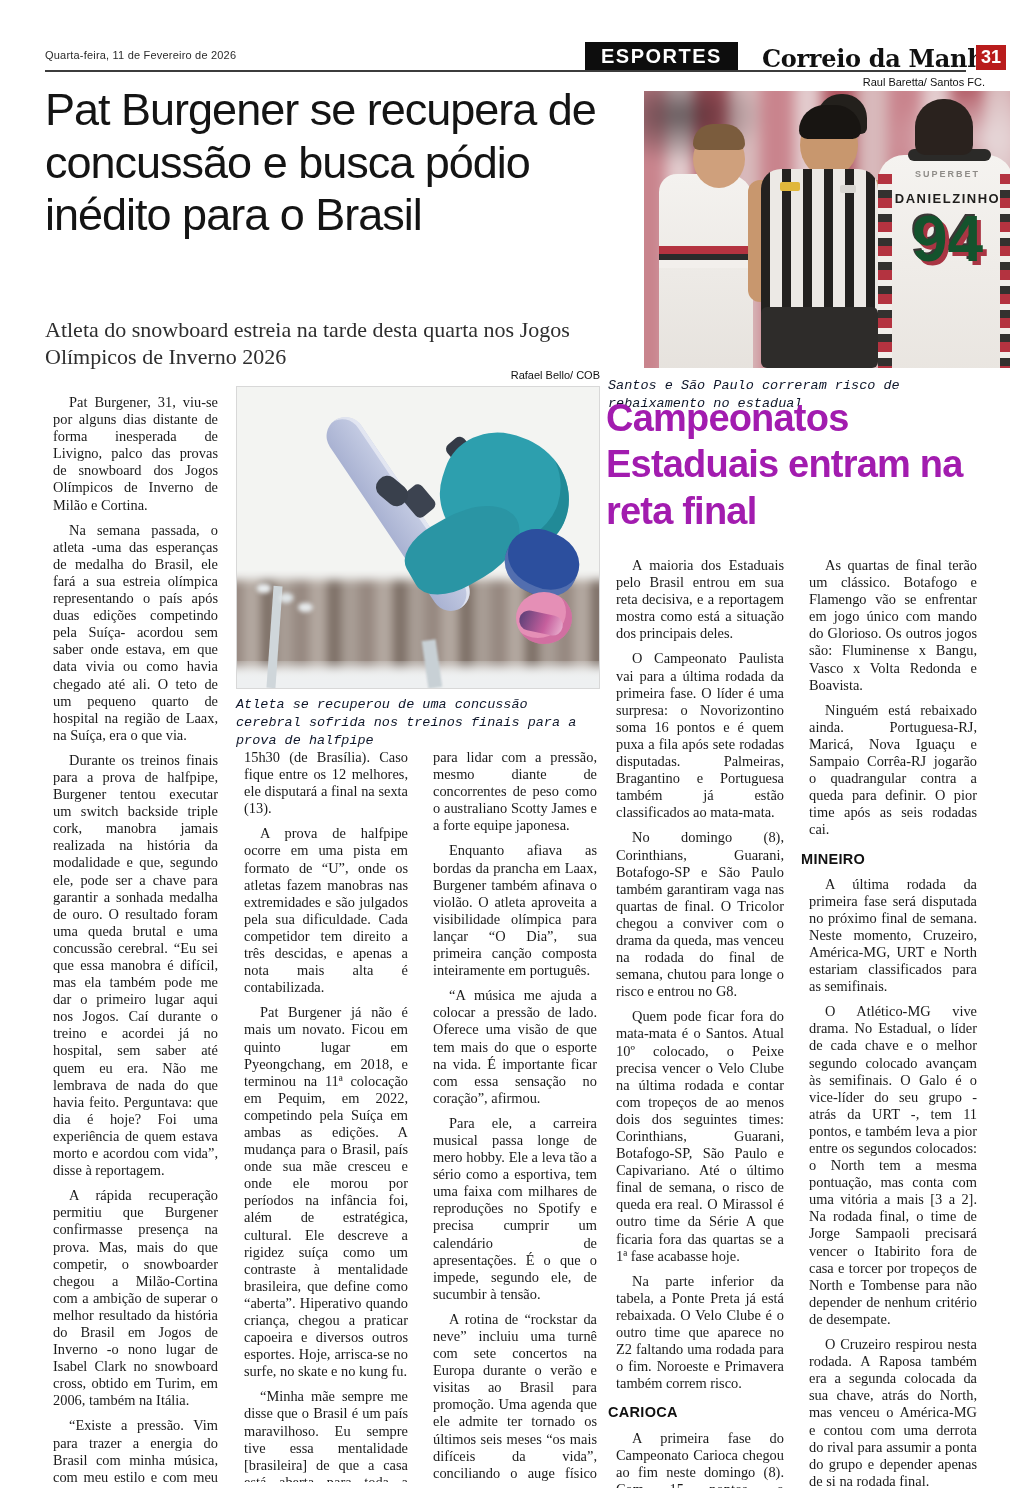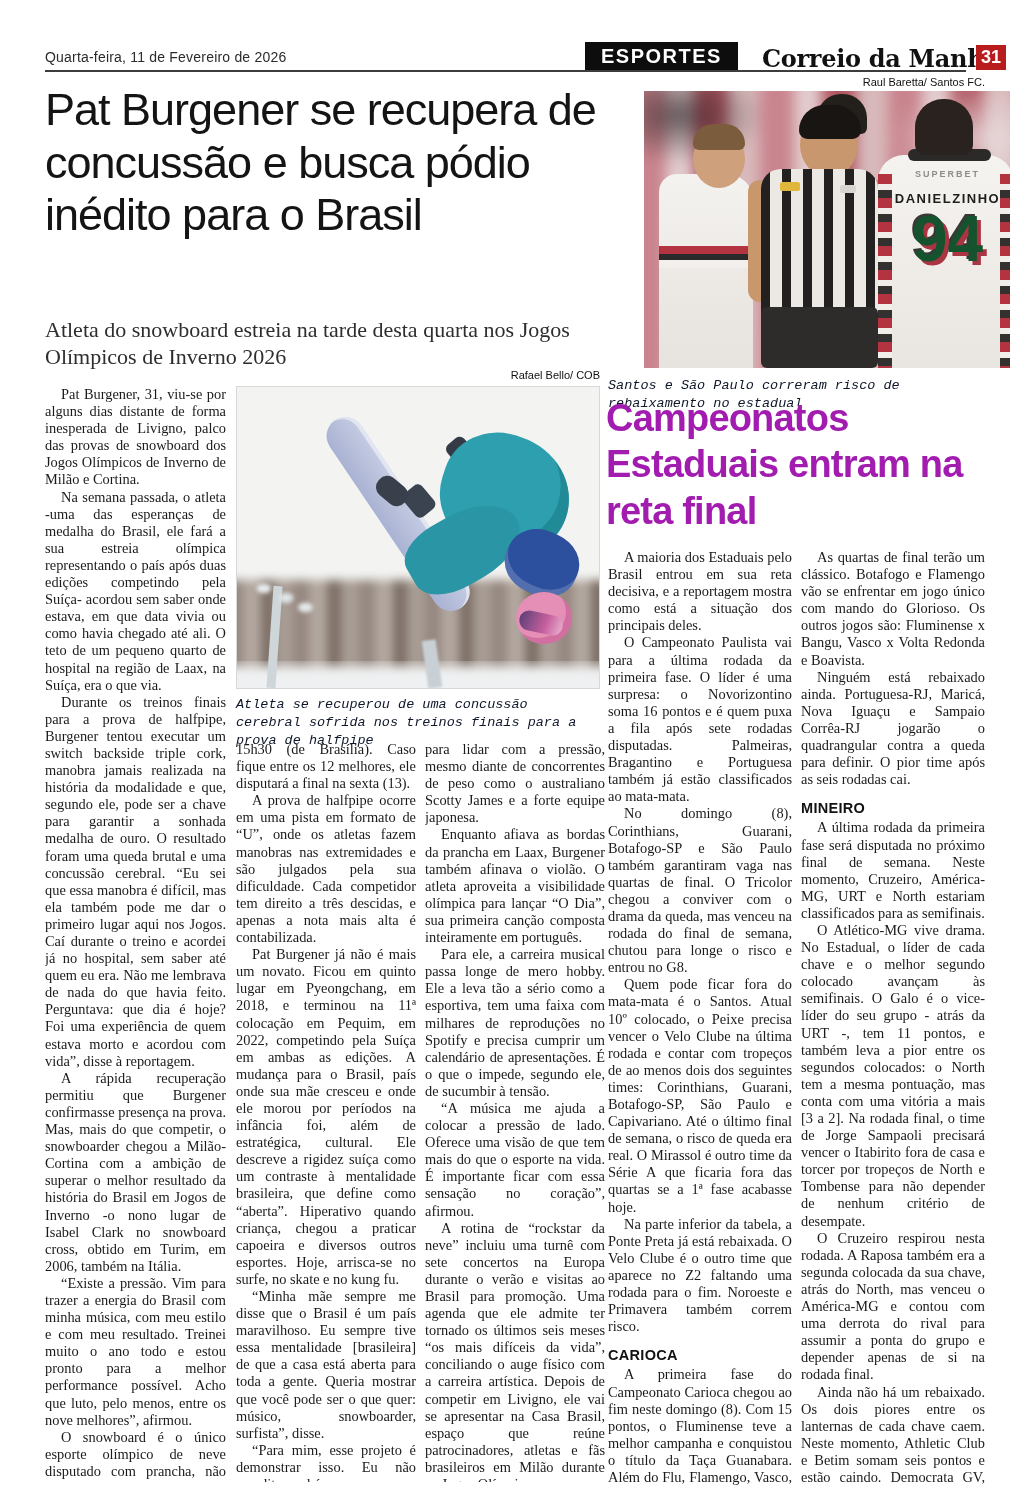--- a/index.html
+++ b/index.html
@@ -2,39 +2,39 @@
 <html lang="pt"><head>
 <meta charset="utf-8">
 <style>
   html,body{margin:0;padding:0;}
   body{
     width:1010px;height:1488px;position:relative;background:#fff;
     font-family:"Liberation Serif",serif;color:#1a1a1a;overflow:hidden;
   }
   .abs{position:absolute;}
   
-  .hdr-date{left:45px;top:49px;font-family:"Liberation Sans",sans-serif;font-size:14px;color:#2b2b2b;letter-spacing:.2px;}
+  .hdr-date{left:45px;top:49px;font-family:"Liberation Sans",sans-serif;font-size:11px;color:#2b2b2b;letter-spacing:.2px;}
   .hdr-rule{left:45px;top:70px;width:921px;height:2px;background:#3c3c3c;}
   .section-box{left:585px;top:42px;background:#0d0d0d;color:#fff;font-family:"Liberation Sans",sans-serif;
     font-weight:700;font-size:20px;letter-spacing:1.5px;padding:3px 16px 4px;}
   .masthead{left:762px;top:44px;font-family:"DejaVu Serif",serif;font-weight:700;font-size:24px;color:#111;letter-spacing:-.3px;}
   .page-box{left:936px;top:45px;width:30px;height:25px;background:#b91c1c;color:#fff;font-family:"Liberation Sans",sans-serif;
     font-weight:700;font-size:18px;display:flex;align-items:center;justify-content:center;margin-left:40px;}
   .photo-credit{font-family:"Liberation Sans",sans-serif;font-size:11px;color:#111;text-align:right;}
   
   .hl-main{left:45px;top:84px;width:565px;font-family:"Liberation Sans",sans-serif;font-weight:400;
     font-size:45px;line-height:1.17;letter-spacing:-1px;color:#141414;}
   .subhead{left:45px;top:317px;width:560px;font-family:Liberation Serif, serif;font-size:22px;line-height:1.22;color:#2e2e2e;}
   .hl-right{left:606px;top:395px;width:390px;font-family:"Liberation Sans",sans-serif;font-weight:700;
     font-size:38px;line-height:1.22;letter-spacing:-.8px;color:#a21caf;}
   
   .caption{font-family:Liberation Mono, monospace;font-style:italic;font-size:13.5px;line-height:1.35;color:#0f172a;}
   
   .col{font-size:14.4px;line-height:17.1px;text-align:justify;}
-  .para{margin:0;text-indent:16px;}
+  .para{margin:8px;text-indent:16px;}
   .para.cont{text-indent:0;}
   .colhead{margin:12px 0 2px;font-family:"Liberation Sans",sans-serif;font-weight:700;font-size:14.5px;letter-spacing:.3px;color:#111;}
   
   .photo-soccer{left:644px;top:91px;width:377px;height:277px;overflow:hidden;background:#c9a1a6;}
   .ps-bg{position:absolute;inset:-12px;filter:blur(7px);
     background:
       radial-gradient(120px 70px at 12% 12%, rgba(30,25,28,.65), rgba(30,25,28,0) 70%),
       radial-gradient(140px 80px at 88% 20%, rgba(235,225,226,.8), rgba(235,225,226,0) 70%),
       repeating-linear-gradient(90deg,#c9848d 0 34px,#e3ccce 34px 62px,#b05560 62px 96px,#d8b9bb 96px 128px),
       linear-gradient(#bf8b92,#caa0a4);}
@@ -132,22 +132,22 @@
 <div class="abs col" style="left:236px;top:741px;width:180px;height:741px;overflow:hidden;">
     <p class="para cont">15h30 (de Brasília). Caso fique entre os 12 melhores, ele disputará a final na sexta (13).</p>
     <p class="para">A prova de halfpipe ocorre em uma pista em formato de “U”, onde os atletas fazem manobras nas extremidades e são julgados pela sua dificuldade. Cada competidor tem direito a três descidas, e apenas a nota mais alta é contabilizada.</p>
     <p class="para">Pat Burgener já não é mais um novato. Ficou em quinto lugar em Pyeongchang, em 2018, e terminou na 11ª colocação em Pequim, em 2022, competindo pela Suíça em ambas as edições. A mudança para o Brasil, país onde sua mãe cresceu e onde ele morou por períodos na infância foi, além de estratégica, cultural. Ele descreve a rigidez suíça como um contraste à mentalidade brasileira, que define como “aberta”. Hiperativo quando criança, chegou a praticar capoeira e diversos outros esportes. Hoje, arrisca-se no surfe, no skate e no kung fu.</p>
     <p class="para">“Minha mãe sempre me disse que o Brasil é um país maravilhoso. Eu sempre tive essa mentalidade [brasileira] de que a casa está aberta para toda a gente. Queria mostrar que você pode ser o que quer: músico, snowboarder, surfista”, disse.</p>
     <p class="para">“Para mim, esse projeto é demonstrar isso. Eu não acreditava há um ano que poderia defender as cores do Brasil nos Jogos, mas agora estamos aqui.”</p>
   </div>
 <div class="abs col" style="left:425px;top:741px;width:180px;height:741px;overflow:hidden;">
     <p class="para cont">para lidar com a pressão, mesmo diante de concorrentes de peso como o australiano Scotty James e a forte equipe japonesa.</p>
     <p class="para">Enquanto afiava as bordas da prancha em Laax, Burgener também afinava o violão. O atleta aproveita a visibilidade olímpica para lançar “O Dia”, sua primeira canção composta inteiramente em português.</p>
+    <p class="para">“A música me ajuda a colocar a pressão de lado. Oferece uma visão de que tem mais do que o esporte na vida. É importante ficar com essa sensação no coração”, afirmou.</p>
     <p class="para">Para ele, a carreira musical passa longe de mero hobby. Ele a leva tão a sério como a esportiva, tem uma faixa com milhares de reproduções no Spotify e precisa cumprir um calendário de apresentações. É o que o impede, segundo ele, de sucumbir à tensão.</p>
-    <p class="para">“A música me ajuda a colocar a pressão de lado. Oferece uma visão de que tem mais do que o esporte na vida. É importante ficar com essa sensação no coração”, afirmou.</p>
     <p class="para">A rotina de “rockstar da neve” incluiu uma turnê com sete concertos na Europa durante o verão e visitas ao Brasil para promoção. Uma agenda que ele admite ter tornado os últimos seis meses “os mais difíceis da vida”, conciliando o auge físico com a carreira artística. Depois de competir em Livigno, ele vai se apresentar na Casa Brasil, espaço que reúne patrocinadores, atletas e fãs brasileiros em Milão durante os Jogos Olímpicos.</p>
   </div>
 
 <div class="abs photo-soccer">
   <div class="ps-bg"></div>
   <div class="ps-shape ps-p1-body"></div>
   <div class="ps-shape ps-p1-band"></div>
   <div class="ps-shape head ps-p1-head"></div>
   <div class="ps-shape ps-p1-hair"></div>
   <div class="ps-shape ps-p3-head"></div>

